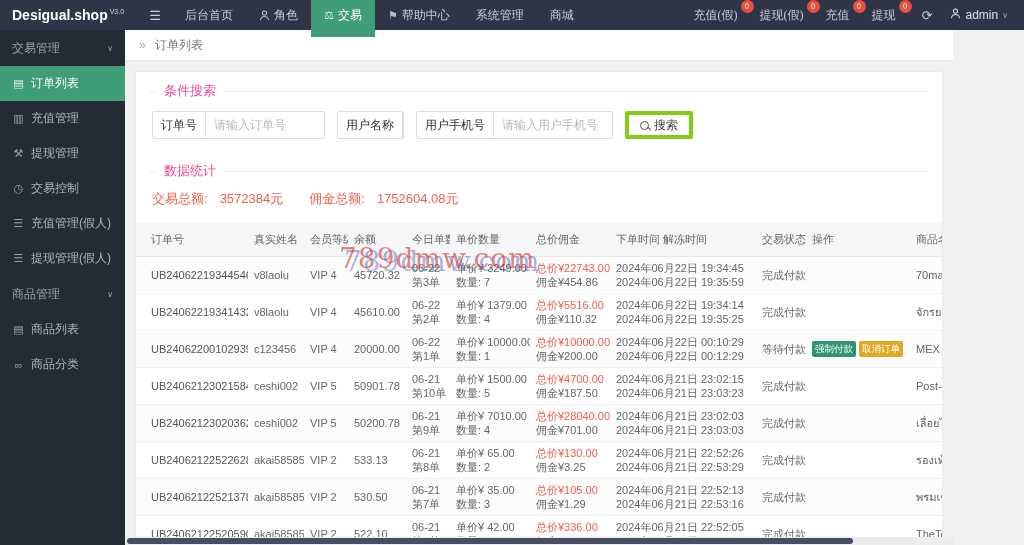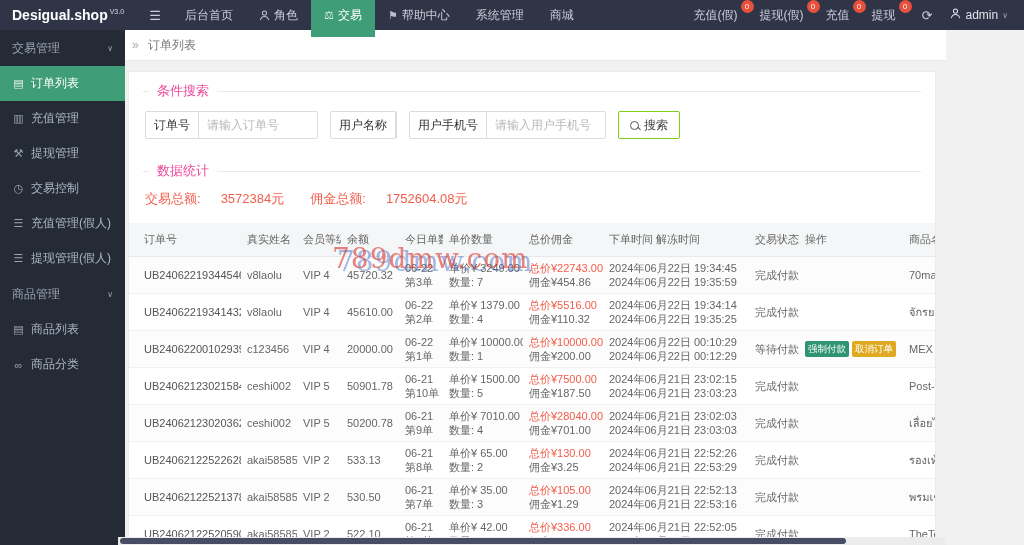--- a/index.html
+++ b/index.html
@@ -8,56 +8,56 @@
   
   .topbar{position:absolute;top:0;left:0;width:1024px;height:30px;background:#2f3447;
     display:flex;align-items:center;color:#c9ced8;font-size:12px;z-index:30;}
   .logo{width:138px;padding-left:12px;color:#fff;font-weight:bold;font-size:14px;white-space:nowrap;}
   .logo sup{font-size:7px;color:#d6d9e0;font-weight:normal;margin-left:2px;}
   .burger{width:34px;text-align:center;font-size:13px;cursor:pointer;}
   .nav-item{height:43px;line-height:30px;padding:0 13px;cursor:pointer;white-space:nowrap;display:flex;align-items:center;gap:4px;}
   .nav-item.active{background:#3f9e77;color:#fff;}
   .nav-icon{font-size:11px;opacity:.9;display:inline-flex;align-items:center;}
   .nav-right{margin-left:auto;display:flex;align-items:center;padding-right:10px;}
-  .quick{position:relative;padding:0 14px 0 8px;height:30px;line-height:30px;cursor:pointer;white-space:nowrap;}
+  .quick{position:relative;padding:0 14px 0 8px;height:30px;line-height:30px;cursor:pointer;white-space:nowrap;font-family:Liberation Serif, serif;}
   .badge{position:absolute;top:0px;right:-2px;background:#e8503d;color:#fff;font-size:8px;
     min-width:13px;height:13px;line-height:13px;border-radius:8px;text-align:center;padding:0 2px;}
   .refresh{padding:0 12px;font-size:13px;cursor:pointer;}
   .adminbox{display:flex;align-items:center;gap:4px;padding:0 6px;cursor:pointer;color:#dfe2e8;}
   .chev{font-size:8px;color:#9aa1b0;}
   svg.person{width:11px;height:11px;}
   
   .sidebar{position:absolute;top:30px;left:0;width:125px;height:515px;background:#252a37;z-index:20;}
   .sgroup-title{display:flex;justify-content:space-between;align-items:center;
     padding:10px 12px 9px;color:#9aa1ae;font-size:12px;cursor:pointer;}
   .side-item{display:flex;align-items:center;gap:6px;padding:9px 12px;color:#aeb6c2;font-size:12px;cursor:pointer;}
   .side-item .sicon{font-size:11px;opacity:.85;width:13px;text-align:center;}
   .side-item.active{background:#3f9e77;color:#fff;}
   
-  .main{position:absolute;top:30px;left:118px;width:828px;height:515px;background:#f1f1f1;overflow:hidden;}
+  .main{position:absolute;top:30px;left:125px;width:828px;height:515px;background:#f1f1f1;overflow:hidden;}
   .breadcrumb{height:31px;line-height:31px;background:#fff;border-bottom:1px solid #e9e9e9;
     padding:0 14px;font-size:12px;color:#777;}
   .breadcrumb .arr{color:#aaa;margin-right:6px;}
   .card{position:relative;margin:10px 10px 0;background:#fff;border:1px solid #ebebeb;
     height:473px;overflow:hidden;}
   fieldset{border:none;border-top:1px solid #e9e9e9;margin:10px 14px 0;}
   legend{font-size:13px;color:#ec4899;margin-left:6px;padding:0 8px;}
   .search-row{display:flex;gap:12px;padding:11px 2px 13px;}
   .igroup{display:flex;height:28px;border:1px solid #dcdcdc;border-radius:2px;background:#fff;}
   .igroup .lbl{line-height:26px;padding:0 8px;font-size:12px;color:#333;border-right:1px solid #dcdcdc;white-space:nowrap;}
   .igroup input{border:0;outline:0;padding:0 8px;font-size:12px;color:#555;width:118px;background:transparent;}
   .igroup input::placeholder{color:#b8b8b8;}
   .search-btn{display:flex;align-items:center;gap:5px;height:28px;padding:0 11px;background:#fff;
-    border:1px solid #84cc16;border-radius:2px;font-size:12px;color:#444;cursor:pointer;}
+    border:4px solid #84cc16;border-radius:2px;font-size:12px;color:#444;cursor:pointer;}
   .lens{position:relative;width:9px;height:9px;border:1.4px solid #555;border-radius:50%;display:inline-block;}
   .lens::after{content:'';position:absolute;width:4px;height:1.4px;background:#555;
     transform:rotate(45deg);right:-3px;bottom:-1px;}
   .stats-line{display:flex;gap:26px;padding:10px 2px 13px;font-size:13px;}
   .stat .sl,.stat .sv{color:#f25d4b;}
-  .stat .sv{margin-left:20px;}
+  .stat .sv{margin-left:12px;}
   
   .table-wrap{position:relative;width:100%;overflow:hidden;margin-top:2px;}
   table{border-collapse:collapse;table-layout:fixed;width:1110px;font-size:11px;color:#666;}
   thead th{background:#f5f6f7;color:#666;font-weight:normal;text-align:left;
     padding:9px 6px;border-bottom:1px solid #e9e9e9;white-space:nowrap;overflow:hidden;}
   tbody td{padding:4px 6px;border-bottom:1px solid #f0f0f0;white-space:nowrap;overflow:hidden;
     height:37px;vertical-align:middle;}
   tbody tr:nth-child(odd) td{background:#fcfcfc;}
   th:first-child,td:first-child{padding-left:15px;}
   .l2{line-height:14px;}
@@ -332,21 +332,21 @@
               <td>50901.78</td>
               <td>
                 <div class="l2">06-21</div>
                 <div class="l2">第10单</div>
               </td>
               <td>
                 <div class="l2">单价¥ 1500.00</div>
                 <div class="l2">数量: 5</div>
               </td>
               <td>
-                <div class="l2 t-red">总价¥7500.00</div>
+                <div class="l2 t-red">总价¥4700.00</div>
                 <div class="l2">佣金¥187.50</div>
               </td>
               <td>
                 <div class="l2">2024年06月21日 23:02:15</div>
                 <div class="l2">2024年06月21日 23:03:23</div>
               </td>
               <td>完成付款</td>
               <td></td>
               <td>Post-modernity Two Drawer Mirror Nightstan</td>
             </tr>

